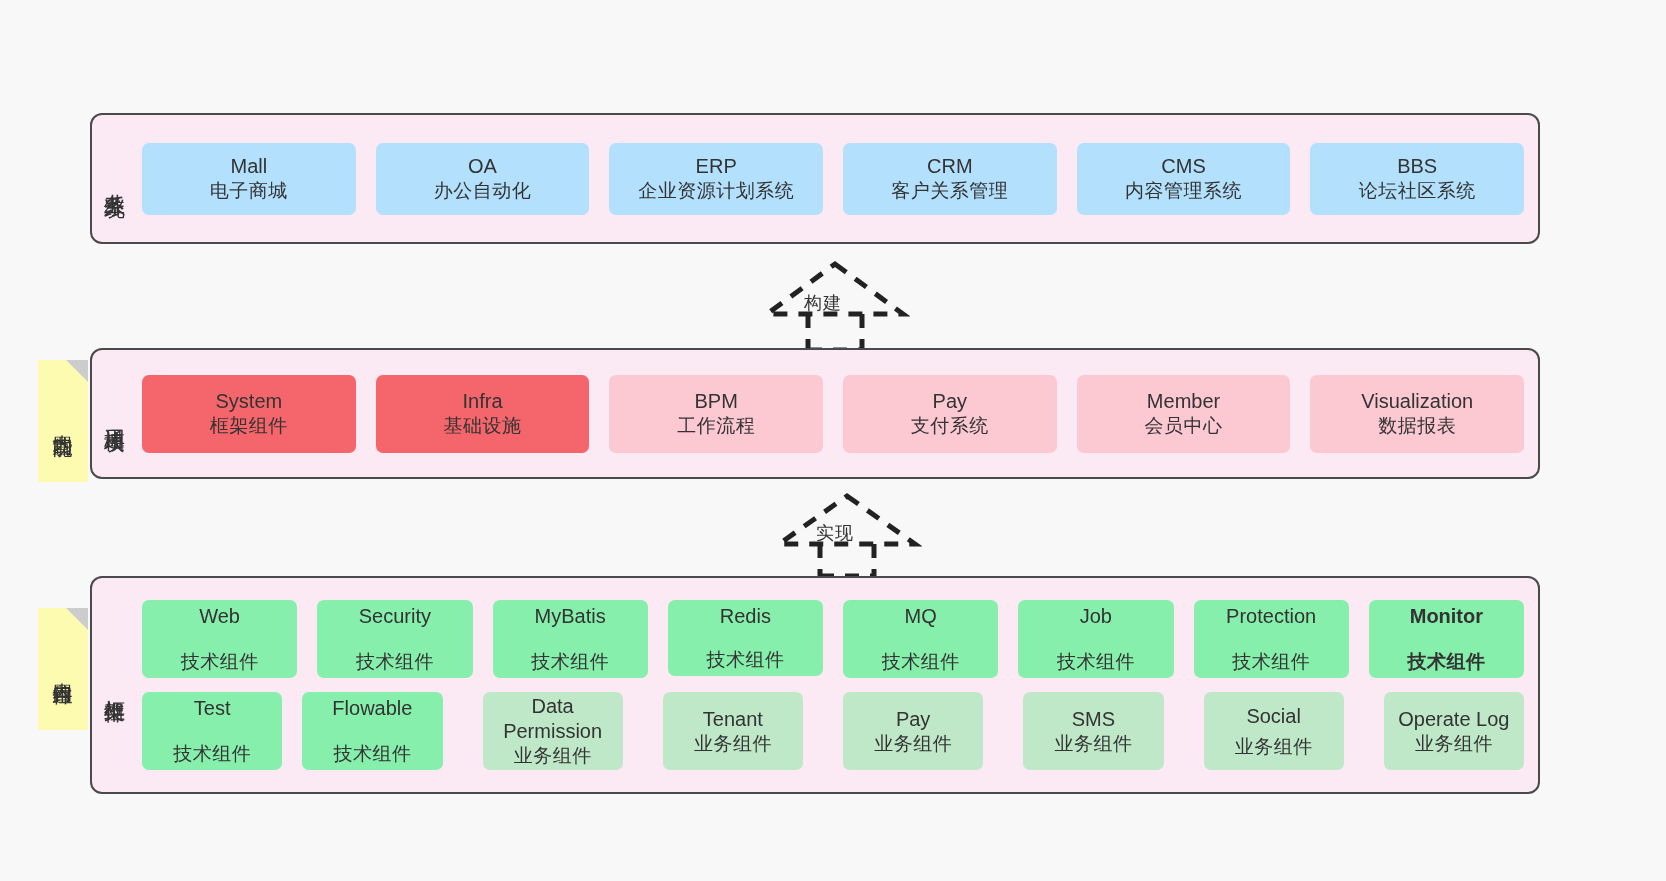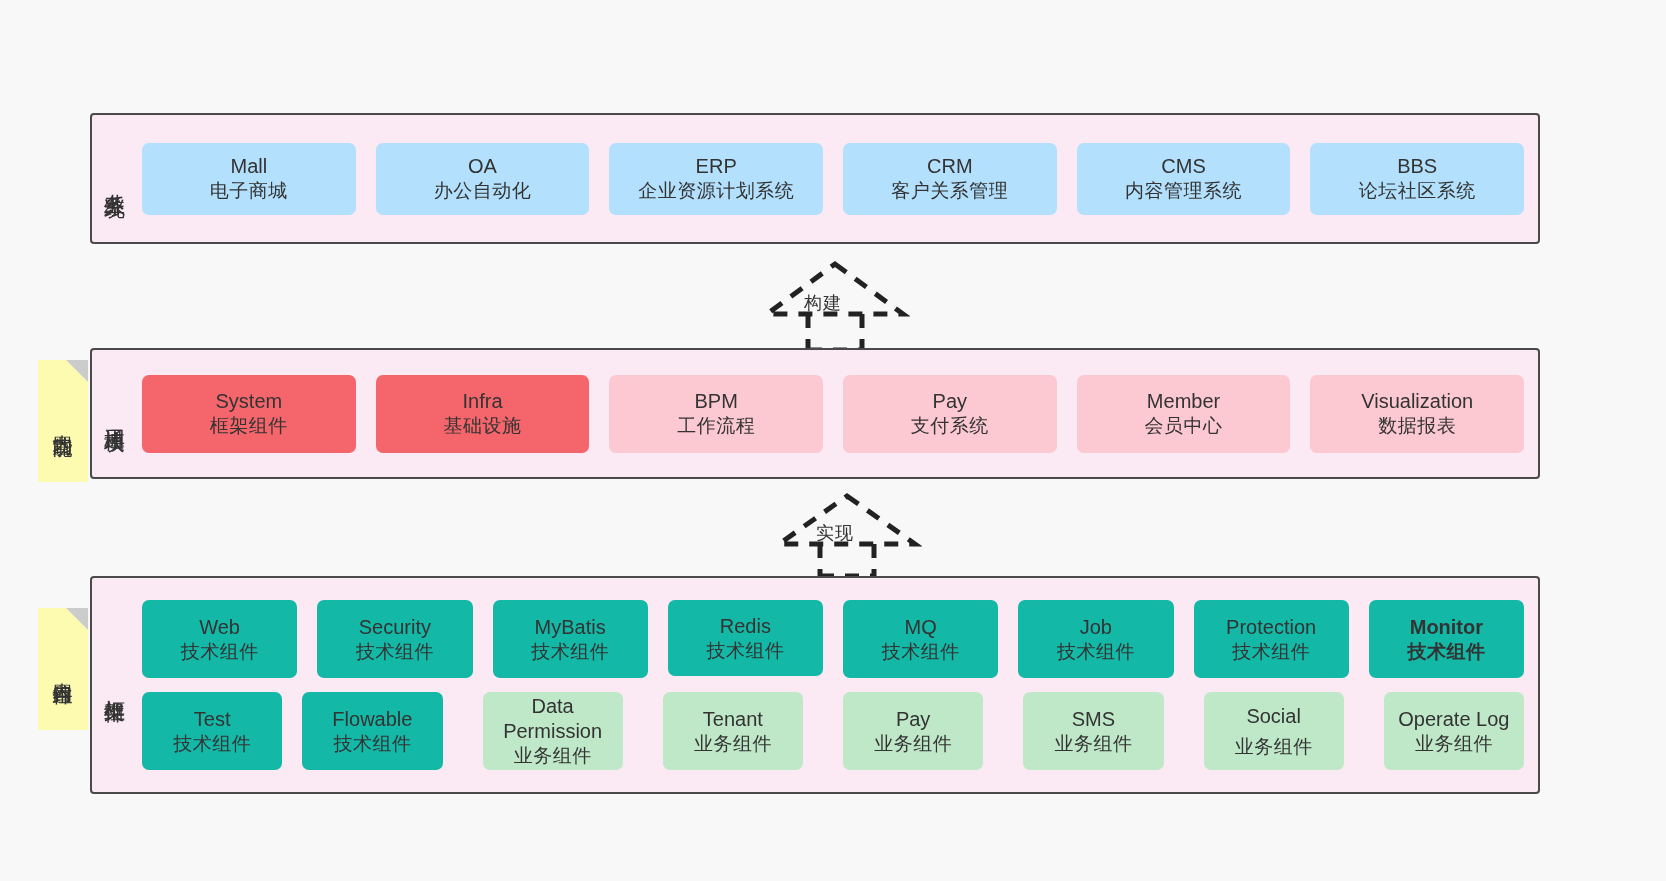--- a/index.html
+++ b/index.html
@@ -21,21 +21,21 @@
     height: 881px;
     background: #f8f8f8;
   }
 
   
   .layer {
     position: absolute;
     box-sizing: border-box;
     background: #fbe9f3;
     border: 2px solid #4a4a4a;
-    border-radius: 4px;
+    border-radius: 12px;
     display: flex;
     flex-direction: row;
     align-items: stretch;
   }
 
   .layer-title {
     flex: 0 0 auto;
     width: 44px;
     display: flex;
     align-items: center;
@@ -87,21 +87,21 @@
     color: #333333;
     letter-spacing: 0.5px;
     white-space: nowrap;
   }
   .card.wrap .en { white-space: normal; }
 
   
   .c-blue       { background: #b3e0fc; }
   .c-red        { background: #f4666b; }
   .c-pink       { background: #fcc8d2; }
-  .c-green      { background: #14b8a6; }
+  .c-green      { background: #86efac; justify-content: space-between; }
   .c-lightgreen { background: #bfe8c8; margin-left: 20px; }
 
   
   .note {
     position: absolute;
     box-sizing: border-box;
     background: #fdfbaf;
     display: flex;
     align-items: center;
     justify-content: center;

